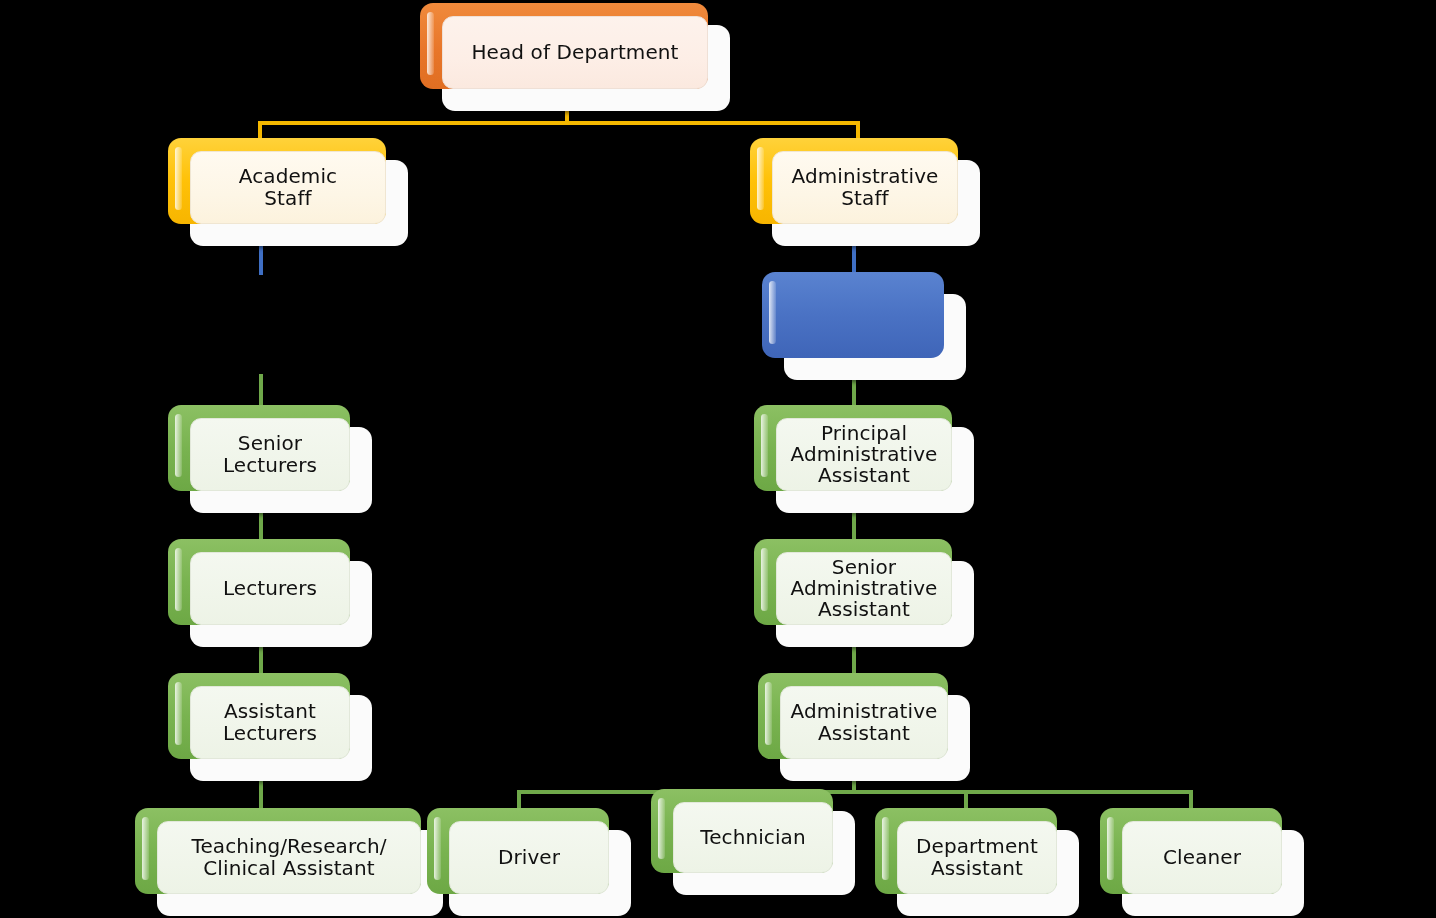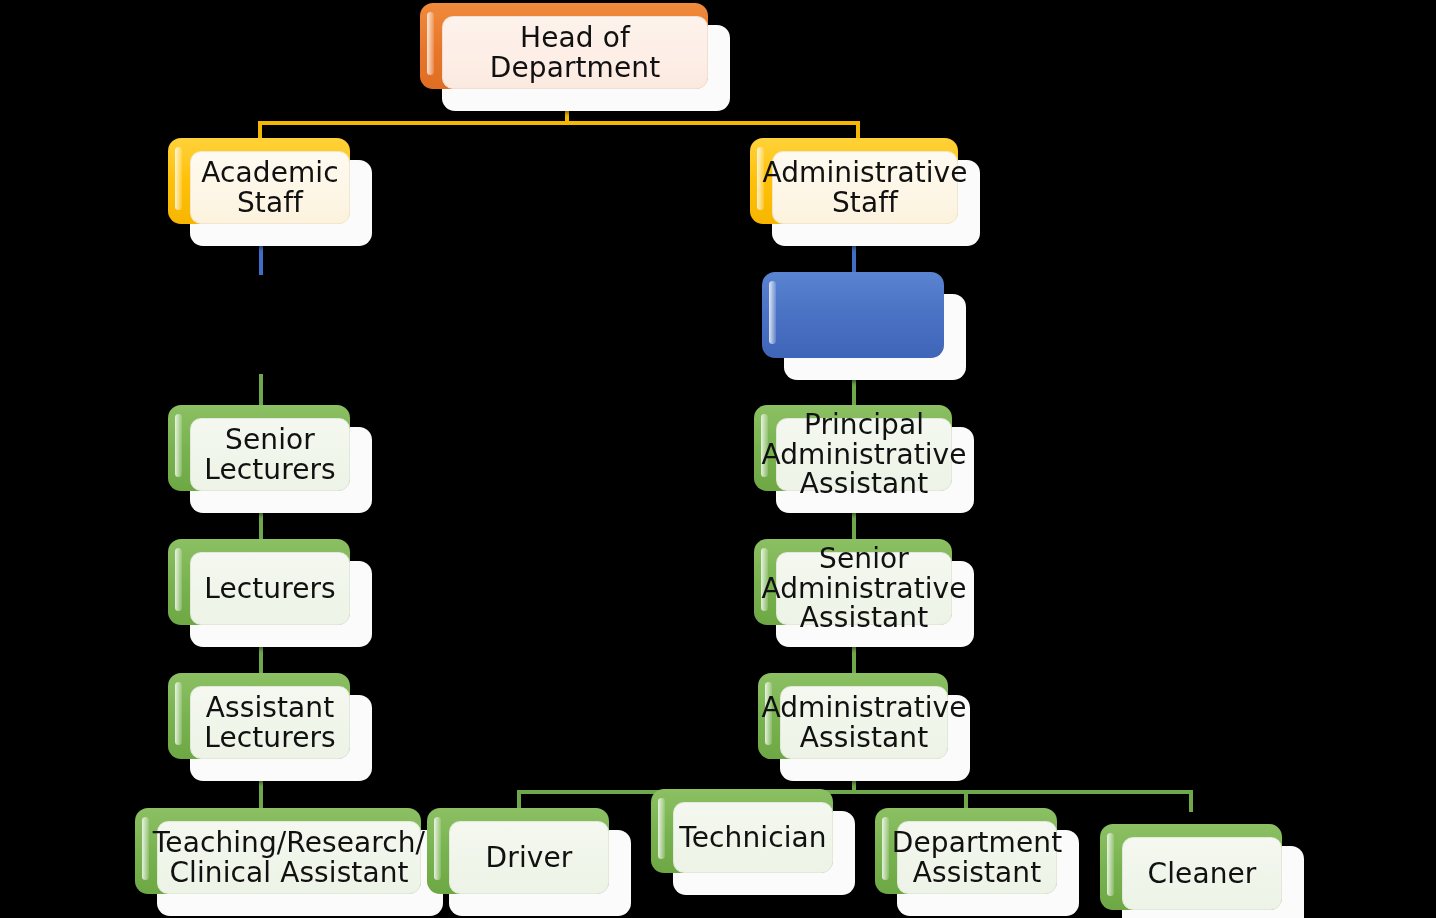--- a/index.html
+++ b/index.html
@@ -59,21 +59,21 @@
     height: calc(100% - 13px);
     border-radius: 11px;
     box-sizing: border-box;
     display: flex;
     align-items: center;
     justify-content: center;
     text-align: center;
   }
   .node .label {
     color: #111111;
-    font-size: 28px;
+    font-size: 20px;
     line-height: 1.06;
     letter-spacing: .1px;
     white-space: pre-line;
     padding: 0 6px;
   }
 
   
   .node .plate-back::before {
     content: "";
     position: absolute;
@@ -154,21 +154,21 @@
   <div class="conn green" style="left:1189px; top:790px; width:4px; height:22px;"></div>
 
   <div class="node c-orange" style="left:420px; top:3px; width:288px; height:86px;">
     <div class="plate-shadow"></div>
     <div class="plate-back"></div>
     <div class="plate-front">
       <span class="label">Head of Department</span>
     </div>
   </div>
 
-  <div class="node c-gold" style="left:168px; top:138px; width:182px; height:86px;">
+  <div class="node c-gold" style="left:168px; top:138px; width:182px; height:86px;padding-left:36px;">
     <div class="plate-shadow"></div>
     <div class="plate-back"></div>
     <div class="plate-front">
       <span class="label">Academic
 Staff</span>
     </div>
   </div>
 
   <div class="node c-gold" style="left:750px; top:138px; width:208px; height:86px;">
     <div class="plate-shadow"></div>
@@ -267,21 +267,21 @@
 
   <div class="node c-green" style="left:875px; top:808px; width:182px; height:86px;">
     <div class="plate-shadow"></div>
     <div class="plate-back"></div>
     <div class="plate-front">
       <span class="label">Department
 Assistant</span>
     </div>
   </div>
 
-  <div class="node c-green" style="left:1100px; top:808px; width:182px; height:86px;margin-top:16px;">
+  <div class="node c-green" style="left:1100px; top:808px; width:182px; height:86px;">
     <div class="plate-shadow"></div>
     <div class="plate-back"></div>
     <div class="plate-front">
       <span class="label">Cleaner</span>
     </div>
   </div>
 
 </div>
 
 </body></html>

